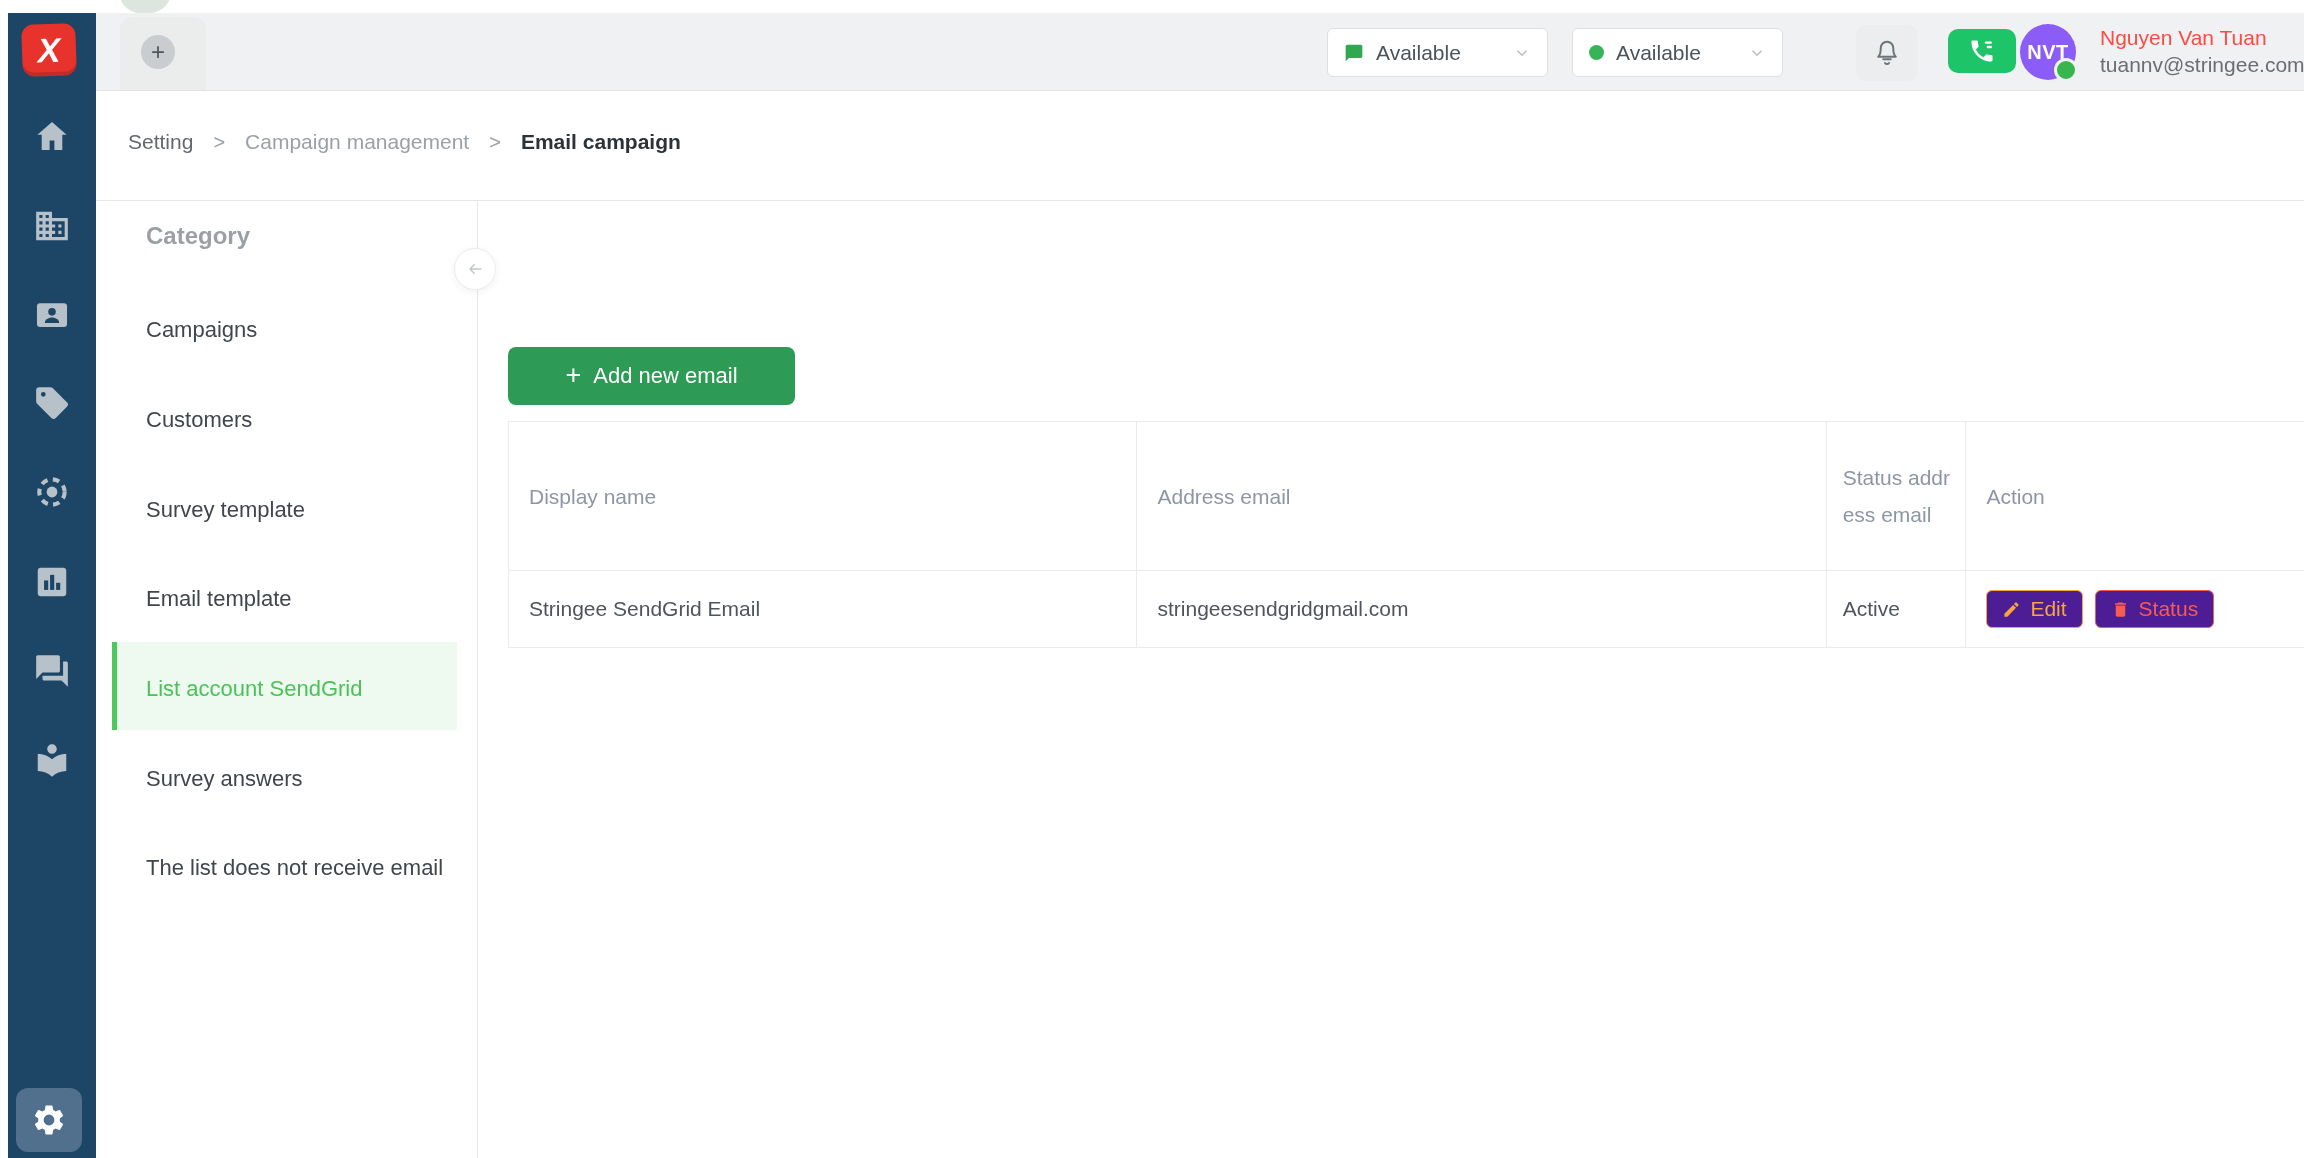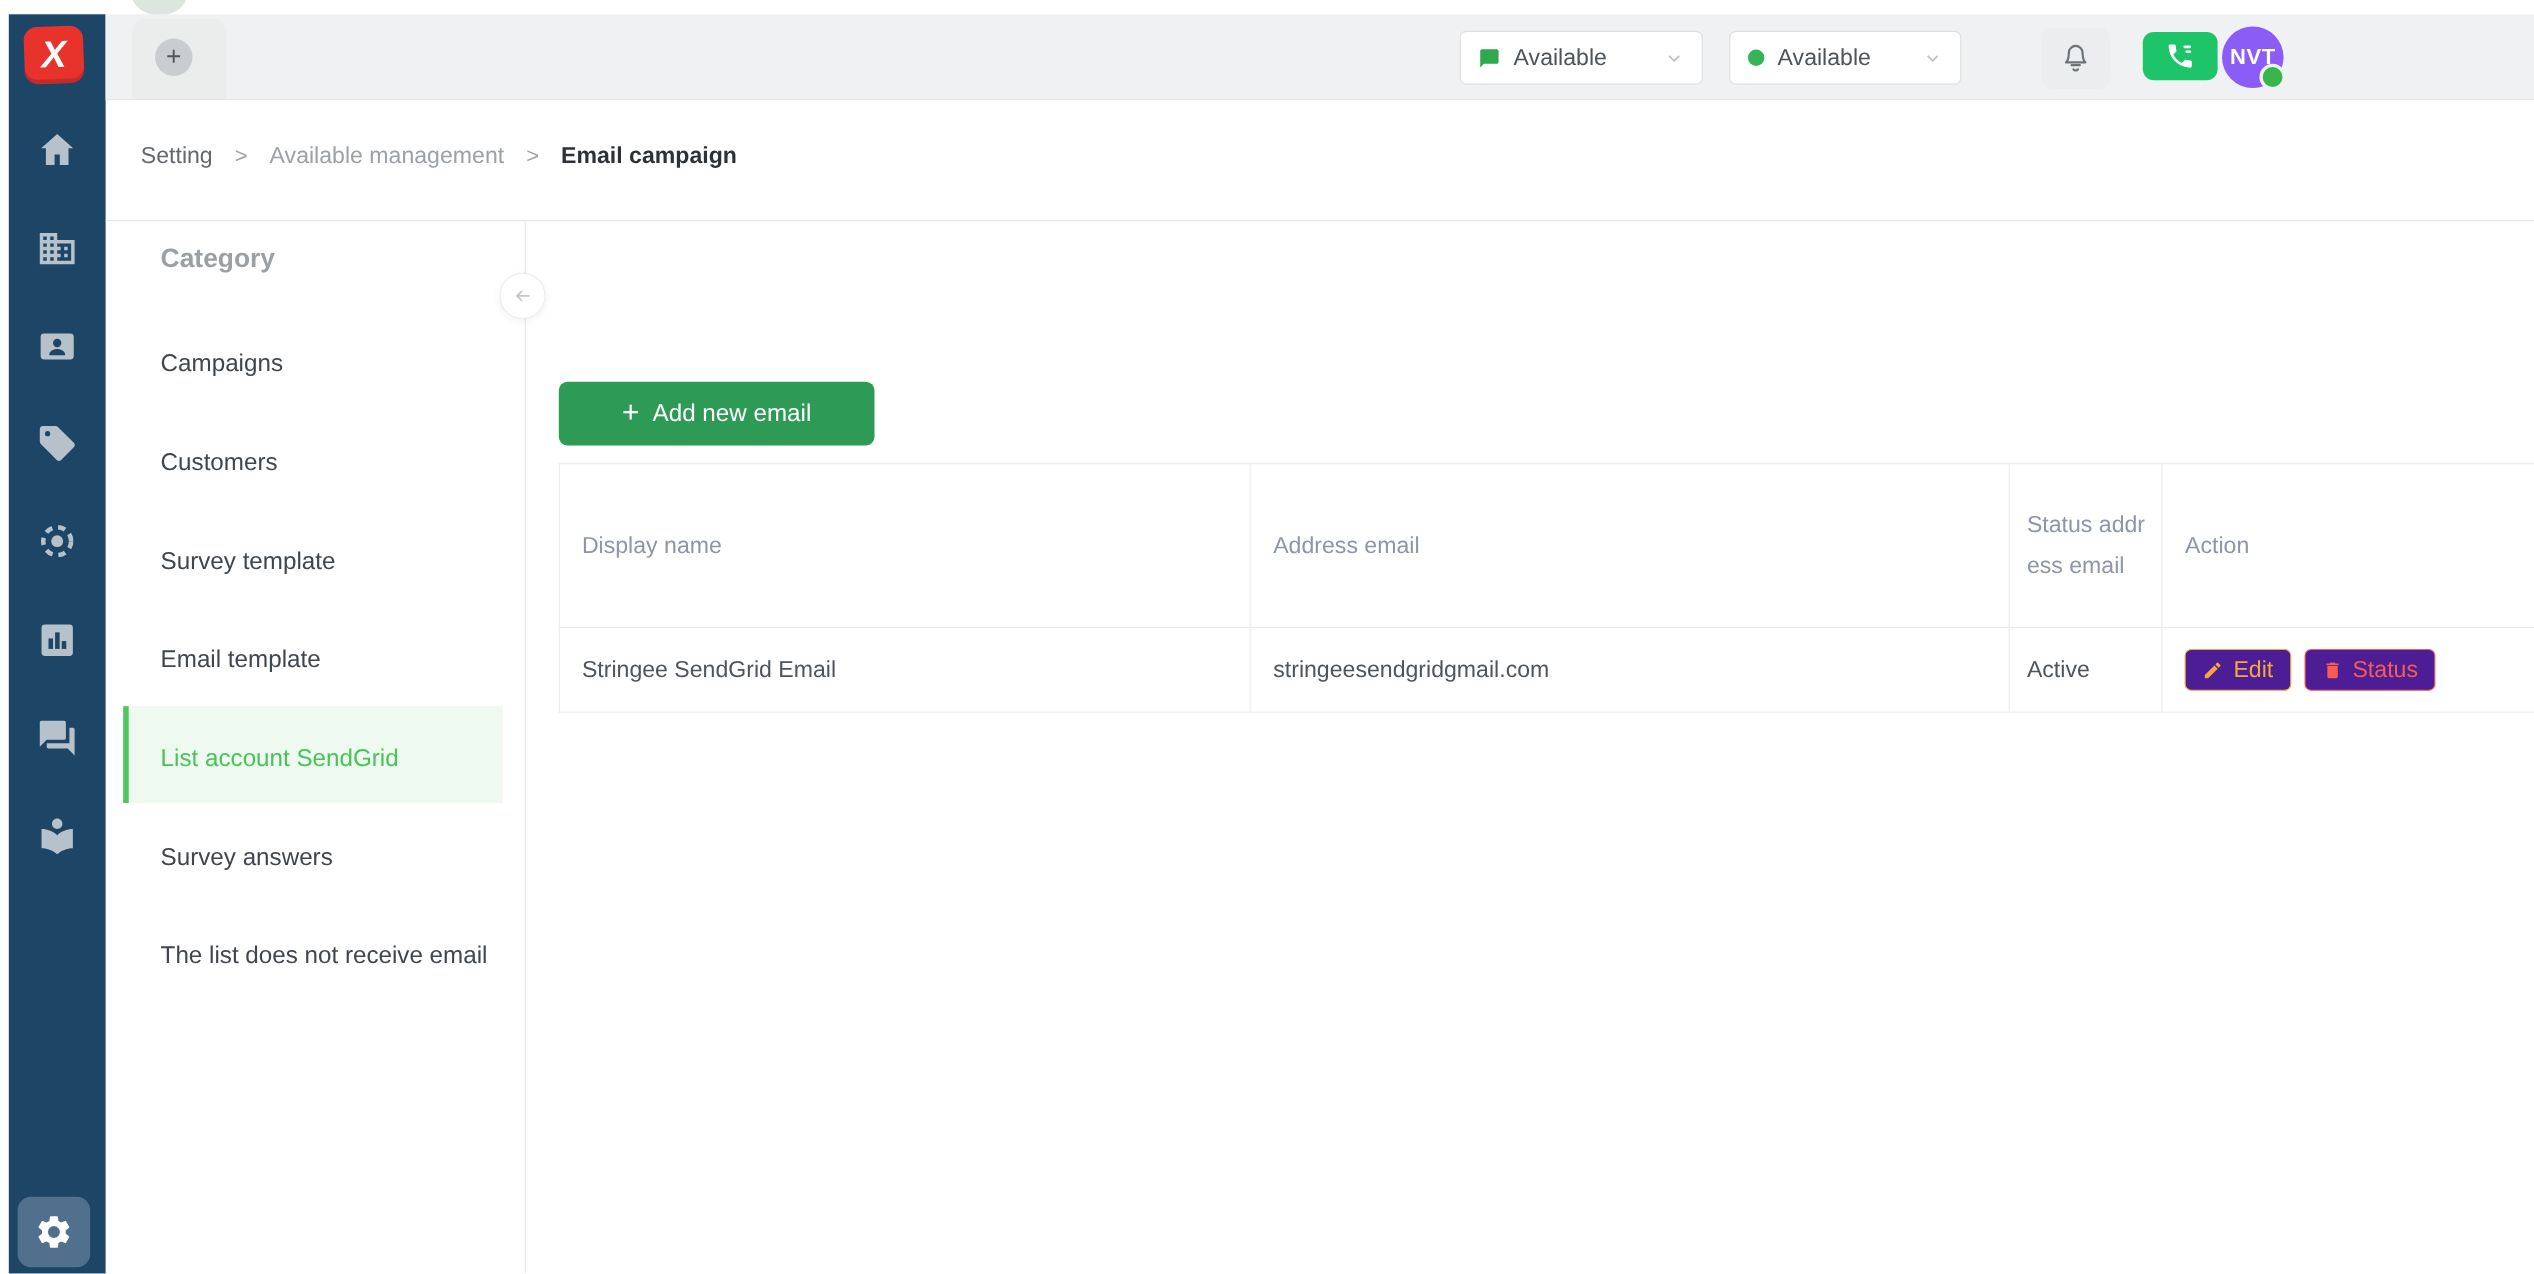--- a/index.html
+++ b/index.html
@@ -200,26 +200,30 @@
         <path d="M6.62 10.79c1.44 2.83 3.76 5.14 6.59 6.59l2.2-2.21c.27-.27.67-.36 1.02-.24 1.12.37 2.33.57 3.57.57.55 0 1 .45 1 1V20c0 .55-.45 1-1 1-9.39 0-17-7.61-17-17 0-.55.45-1 1-1h3.5c.55 0 1 .45 1 1 0 1.25.2 2.45.57 3.57.11.35.03.74-.25 1.02l-2.2 2.2z" fill="#ffffff"></path>
         <rect x="14.5" y="3.8" width="6" height="2" rx="1" fill="#ffffff"></rect>
         <rect x="16" y="7.6" width="4.5" height="2" rx="1" fill="#ffffff"></rect>
       </svg>
     </div>
 
     <div class="avatar">
       <span>NVT</span>
       <span class="presence"></span>
     </div>
+    <div class="user-txt">
+      <div class="user-name">Nguyen Van Tuan</div>
+      <div class="user-email">tuannv@stringee.com</div>
+    </div>
   </header>
 
   <nav class="breadcrumb">
     <span class="bc-link">Setting</span>
     <span class="bc-sep">&gt;</span>
-    <span class="bc-muted">Available management</span>
+    <span class="bc-muted">Campaign management</span>
     <span class="bc-sep">&gt;</span>
     <span class="bc-current">Email campaign</span>
   </nav>
   <div class="hline"></div>
   <div class="vline"></div>
 
   <div class="cat-title">Category</div>
   <div class="cat-item" style="top:317px">Campaigns</div>
   <div class="cat-item" style="top:407px">Customers</div>
   <div class="cat-item" style="top:497px">Survey template</div>

